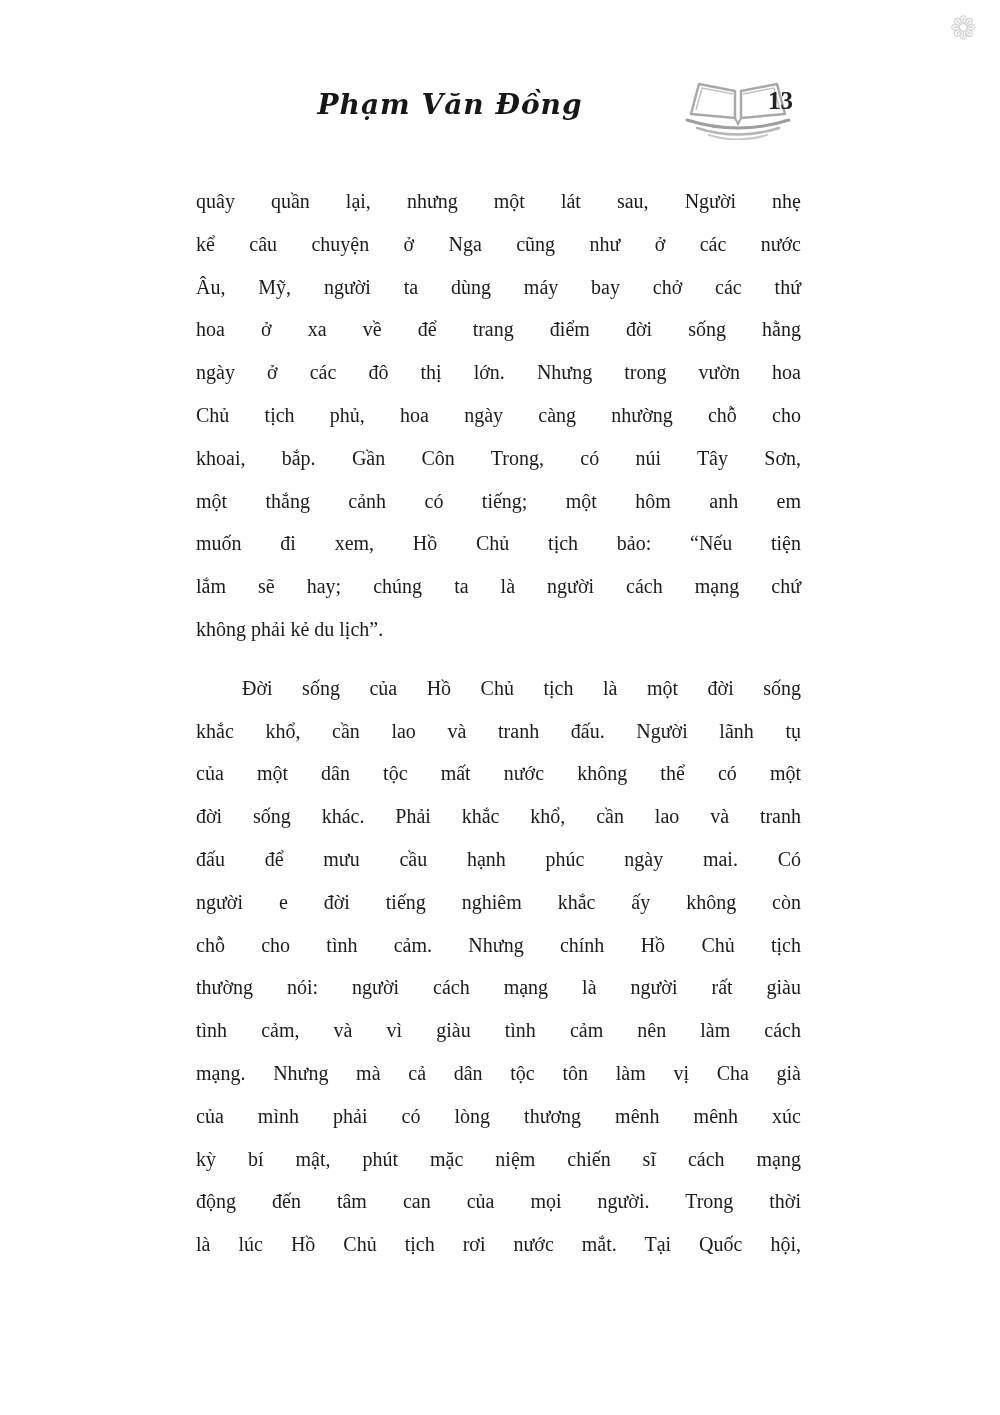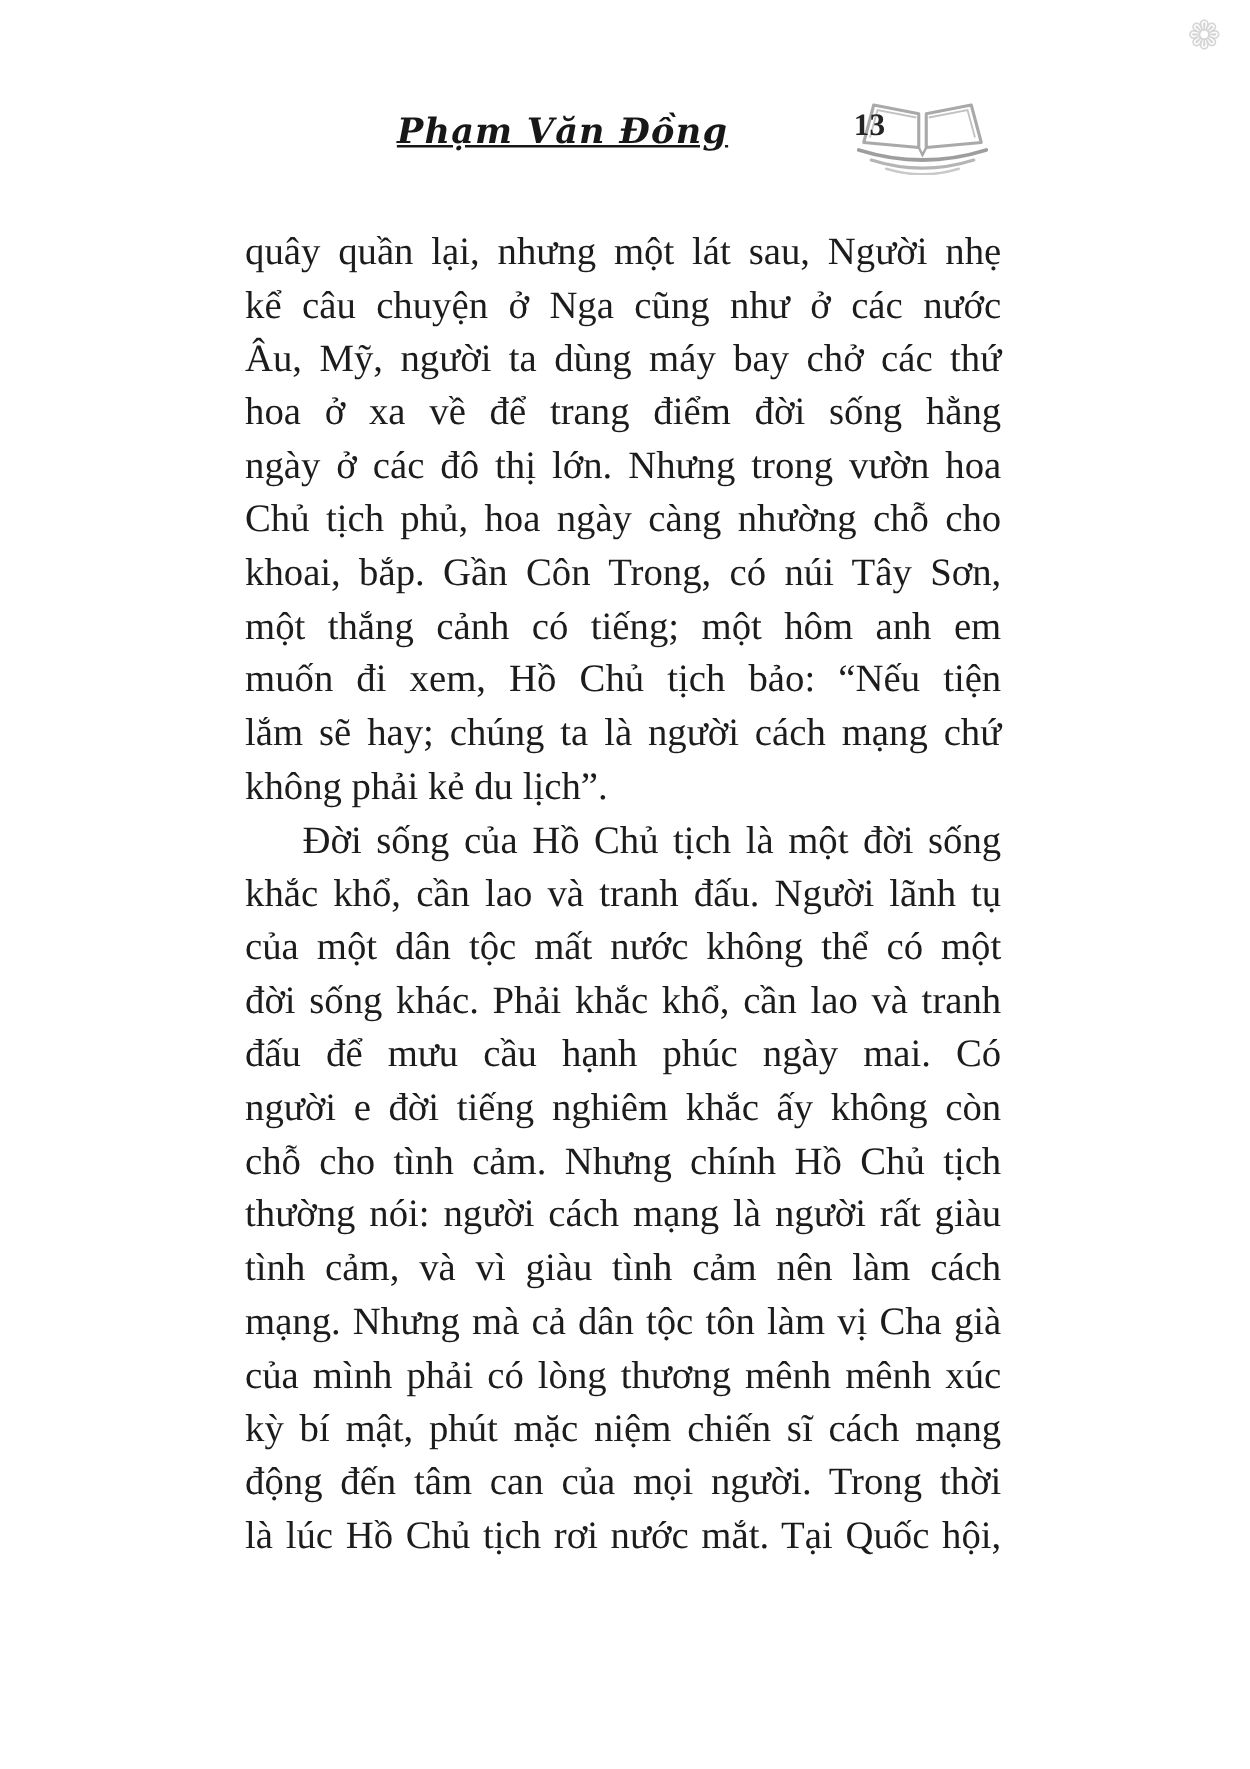--- a/index.html
+++ b/index.html
@@ -31,61 +31,61 @@
     left: 0;
     top: 88px;
     width: 900px;
     text-align: center;
     font-family: "DejaVu Serif", "Liberation Serif", serif;
     font-style: italic;
     font-weight: bold;
     font-size: 28px;
     letter-spacing: 1px;
     color: #171717;
-    text-decoration: underline;
   }
   .book-orn {
     position: absolute;
     left: 683px;
     top: 78px;
     width: 110px;
     height: 62px;
   }
   .book-orn svg {
     position: absolute;
     left: 0;
     top: 0;
   }
   .pagenum {
     position: absolute;
     left: 0;
     top: 9px;
     width: 110px;
-    text-align: left;
+    text-align: right;
     font-family: "Liberation Serif", serif;
     font-weight: bold;
     font-size: 25px;
     color: #242424;
   }
   .body-text {
     position: absolute;
     left: 196px;
     top: 180px;
     width: 605px;
-    font-size: 31px;
+    font-size: 20px;
   }
   .line {
     height: 42.8px;
     line-height: 42.8px;
     text-align: justify;
     text-align-last: justify;
     white-space: normal;
   }
   .line.indent {
     text-indent: 46px;
+    margin-top: 16px;
   }
   .line.para-end {
     text-align-last: left;
   }
 </style>
 </head>
 <body>
 
 <div class="page">
 

